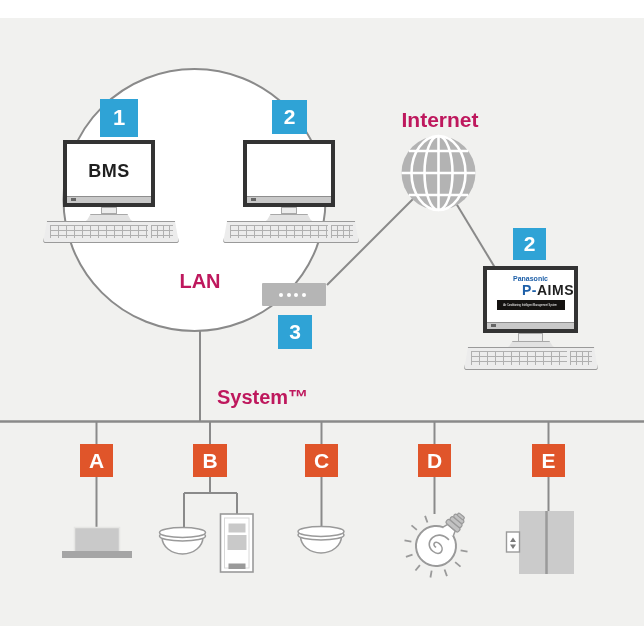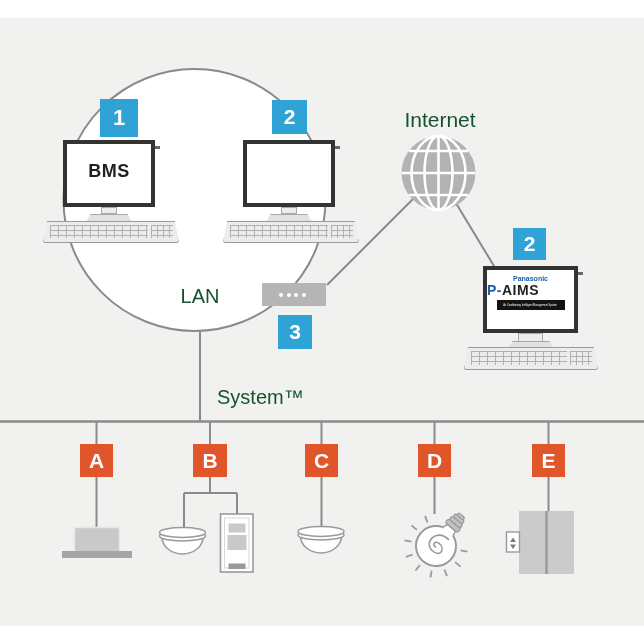--- a/index.html
+++ b/index.html
@@ -3,34 +3,34 @@
 <meta charset="utf-8">
 <style>
   html,body{margin:0;padding:0;background:#ffffff;}
   .canvas{
     position:relative;width:644px;height:644px;overflow:hidden;
     font-family:"Liberation Sans", sans-serif;background:#ffffff;
   }
   .field{position:absolute;left:0;top:18px;width:644px;height:608px;background:#f1f1ef;}
   svg.layer{position:absolute;left:0;top:0;z-index:1;}
 
-  .lbl{position:absolute;z-index:4;color:#14532d;font-weight:normal;line-height:1;}
+  .lbl{position:absolute;z-index:4;color:#be185d;font-weight:bold;line-height:1;}
   .lbl.center{text-align:center;}
 
   .badge{
     position:absolute;z-index:5;display:flex;align-items:center;justify-content:center;
     color:#ffffff;font-weight:bold;font-size:21px;
   }
   .badge.blue{background:#2fa3d6;}
   .badge.orange{background:#e0552a;}
 
   
   .monitor{
     position:absolute;z-index:3;background:#ffffff;border:4px solid #333333;
-    display:flex;flex-direction:row;box-sizing:border-box;
+    display:flex;flex-direction:column;box-sizing:border-box;
   }
   .screen{flex:1;background:#ffffff;position:relative;overflow:hidden;}
   .mstrip{height:6px;background:#c9c9c9;border-top:1px solid #8e8e8e;position:relative;}
   .mstrip .btn{position:absolute;left:4px;top:1px;width:5px;height:3px;background:#666;}
   .stand-neck{position:absolute;z-index:2;background:#ececec;border:1px solid #a8a8a8;box-sizing:border-box;}
   .stand-base{position:absolute;z-index:2;background:#e2e2e2;border:1px solid #a8a8a8;box-sizing:border-box;
     clip-path:polygon(10% 0,90% 0,100% 100%,0 100%);}
   .keyboard{
     position:absolute;z-index:3;background:#ececec;border:1px solid #9a9a9a;border-radius:2px;
     clip-path:polygon(3% 0,97% 0,100% 100%,0 100%);box-sizing:border-box;
@@ -45,21 +45,21 @@
     content:"";position:absolute;right:5px;top:3px;width:22px;bottom:4px;
     background:
       repeating-linear-gradient(90deg,#b0b0b0 0 1px,transparent 1px 6px),
       repeating-linear-gradient(180deg,#b0b0b0 0 1px,transparent 1px 5px);
   }
 
   .bms-text{position:absolute;left:0;right:0;top:17px;text-align:center;
     font-weight:bold;font-size:18px;color:#1f1f1f;letter-spacing:.5px;}
 
   .paims-brand{margin-top:5px;text-align:center;font-weight:bold;font-size:7px;color:#1d5fa8;}
-  .paims-name{text-align:left;font-weight:bold;font-size:14px;letter-spacing:.5px;margin-top:0;}
+  .paims-name{text-align:right;font-weight:bold;font-size:14px;letter-spacing:.5px;margin-top:0;}
   .paims-name .pfx{color:#1d5fa8;}
   .paims-name .sfx{color:#1f1f1f;}
   .paims-bar{margin:2px auto 0;width:68px;height:10px;background:#141210;
     display:flex;align-items:center;justify-content:center;overflow:hidden;}
   .paims-bar span{display:inline-block;transform:scale(.42,.5);font-size:6px;color:#fff;white-space:nowrap;}
 
   .switch{
     position:absolute;z-index:3;left:262px;top:283px;width:64px;height:23px;background:#b5b5b5;
     display:flex;align-items:center;border-radius:1px;
   }
@@ -197,21 +197,21 @@
         </div>
     </div>
     <div class="mstrip">
         <span class="btn"></span>
       </div>
   </div>
   <div class="stand-neck" style="left:518px;top:333px;width:25px;height:9px;"></div>
   <div class="stand-base" style="left:508px;top:341px;width:46px;height:7px;"></div>
   <div class="keyboard" style="left:464px;top:347px;width:134px;height:23px;"></div>
 
-  <div class="lbl center" style="left:164px;top:271px;width:72px;font-size:20px;margin-top:15px;">LAN</div>
+  <div class="lbl center" style="left:164px;top:271px;width:72px;font-size:20px;">LAN</div>
   <div class="lbl center" style="left:384px;top:109px;width:112px;font-size:21px;">Internet</div>
   <div class="lbl" style="left:217px;top:387px;font-size:20px;">System™</div>
 
   <div class="badge blue" style="left:100px;top:99px;width:38px;height:38px;font-size:22px;">1</div>
   <div class="badge blue" style="left:272px;top:100px;width:35px;height:34px;">2</div>
   <div class="badge blue" style="left:278px;top:315px;width:34px;height:34px;">3</div>
   <div class="badge blue" style="left:513px;top:228px;width:33px;height:32px;">2</div>
 
   <div class="badge orange" style="left:80px;top:444px;width:33px;height:33px;">A</div>
   <div class="badge orange" style="left:193px;top:444px;width:34px;height:33px;">B</div>

